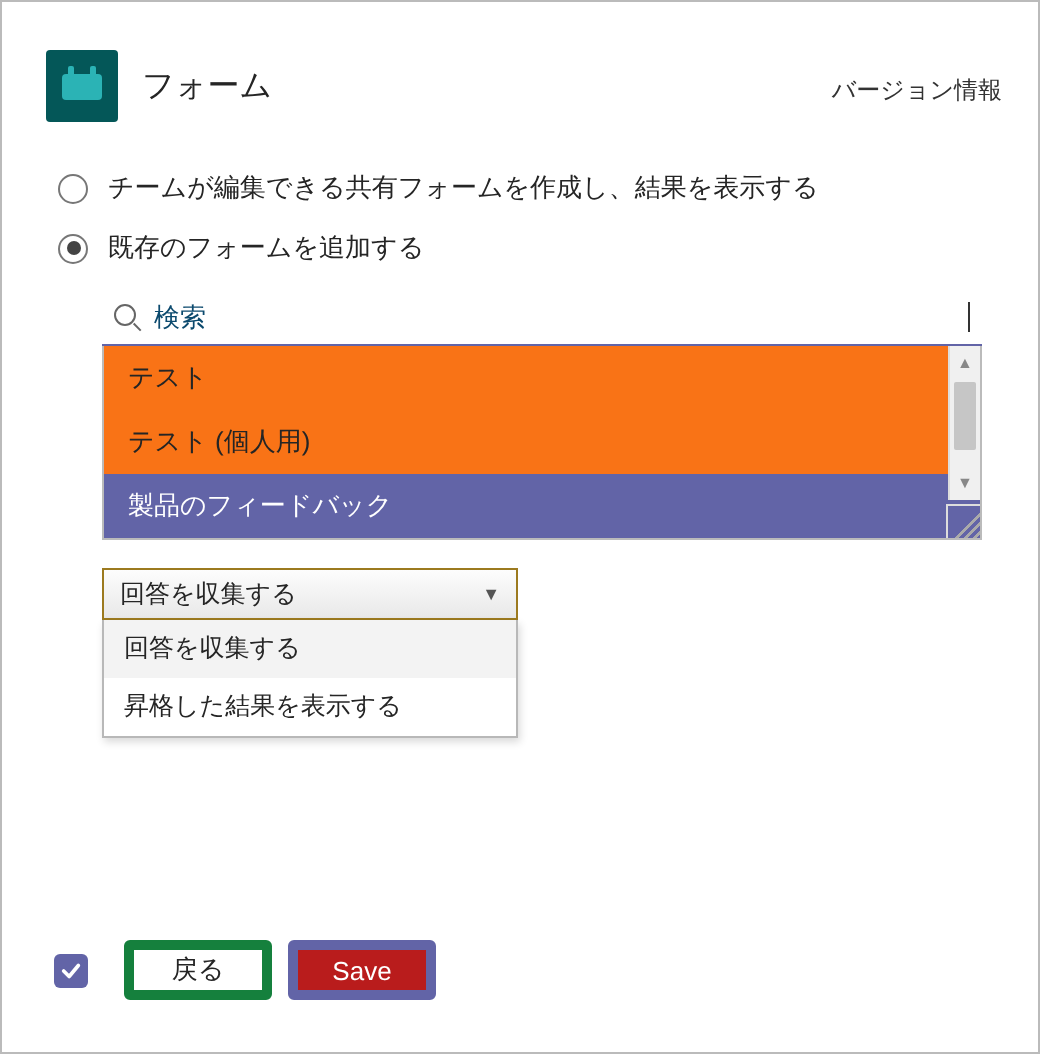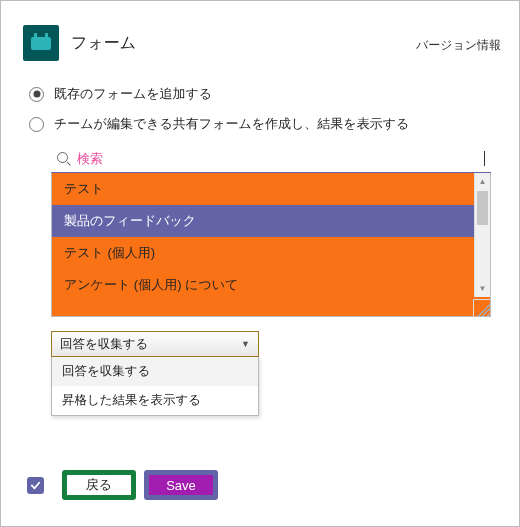--- a/index.html
+++ b/index.html
@@ -119,21 +119,21 @@
     content: "";
     position: absolute;
     width: 5px;
     height: 1.3px;
     background: #666;
     transform: rotate(45deg);
     left: 9px;
     top: 11px;
   }
   .search-text {
-    color: #ec4899;
+    color: #0c4a6e;
     font-size: 13px;
     border: none;
     outline: none;
     background: transparent;
     flex: 1;
     padding: 0;
   }
   .caret {
     margin-left: -2px;
     animation: none;
@@ -274,57 +274,56 @@
     border-radius: 3px;
     font-size: 13px;
     display: inline-flex;
     align-items: center;
     justify-content: center;
     cursor: pointer;
     padding: 0 14px;
     margin-left: 8px;
   }
   .btn.primary {
-    background: #a21caf;
+    background: #b91c1c;
     color: #fff;
     border-color: #6264a7;
   }
 </style>
 </head>
 <body>
 
 <div class="header">
   <div class="app-icon">
     <div class="app-icon-inner"></div>
   </div>
   <div class="app-title">フォーム</div>
 </div>
 <div class="version-link">バージョン情報</div>
 
 <div class="content">
   <div class="radio-row">
+    <span class="radio"></span>
+    <span>チームが編集できる共有フォームを作成し、結果を表示する</span>
+  </div>
+  <div class="radio-row">
     <span class="radio selected"></span>
     <span>既存のフォームを追加する</span>
-  </div>
-  <div class="radio-row">
-    <span class="radio"></span>
-    <span>チームが編集できる共有フォームを作成し、結果を表示する</span>
   </div>
 
   <div class="search-field">
     <span class="search-icon"></span>
     <span class="search-text">検索</span>
     <span class="caret"></span>
   </div>
 
   <div class="dropdown-list">
     <div class="dd-item">テスト</div>
+    <div class="dd-item">テスト (個人用)</div>
     <div class="dd-item highlight">製品のフィードバック</div>
-    <div class="dd-item">テスト (個人用)</div>
-    <div class="dd-item" style="padding-bottom:22px;">アンケート (個人用) について</div>
     <div class="dd-scrollbar">
       <div class="up">▲</div>
       <div class="thumb"></div>
       <div class="down">▼</div>
     </div>
     <div class="dd-resize"></div>
   </div>
 
   <div class="select-wrap">
     <div class="select-box">

